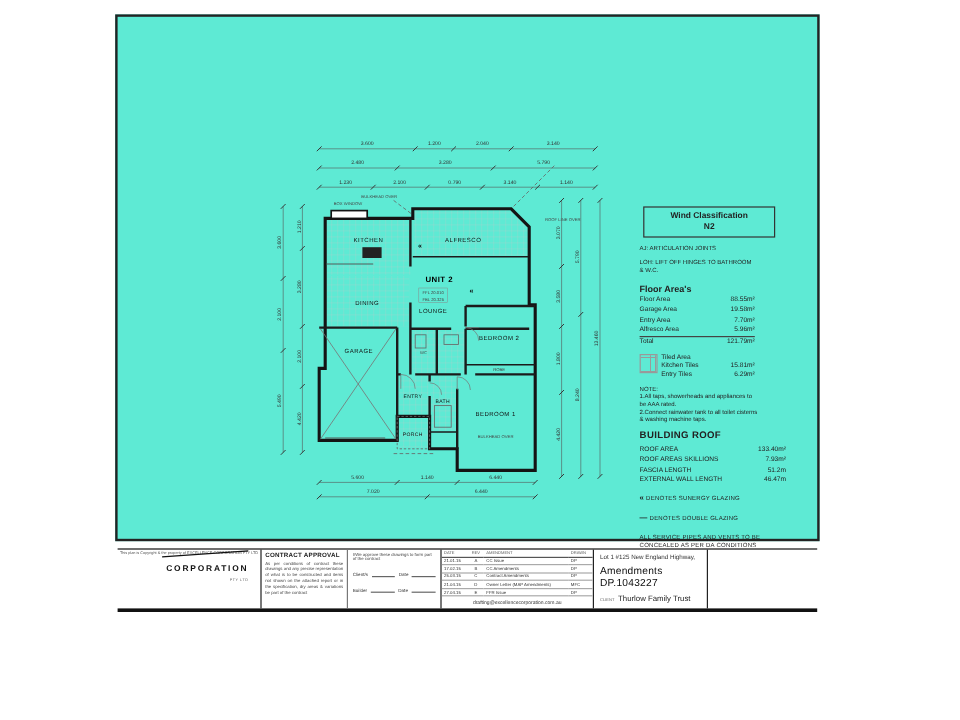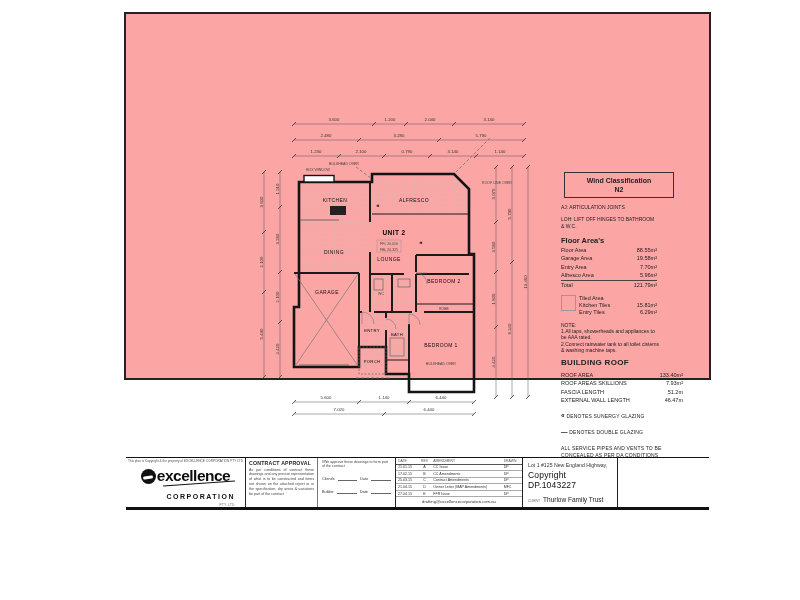--- a/index.html
+++ b/index.html
@@ -1,17 +1,17 @@
 <!DOCTYPE html>
 <html><head>
 <meta charset="utf-8">
 <style>
   * { margin:0; padding:0; box-sizing:border-box; }
   html,body { width:800px; height:600px; background:#fff; font-family:"Liberation Sans", sans-serif; color:#1a1a1a; }
-  .sheet { position:absolute; left:124px; top:12px; width:587px; height:368px; background:#fca5a5; border:2px solid #232323; }
+  .sheet { position:absolute; left:96px; top:12px; width:587px; height:439px; background:#5eead4; border:2px solid #232323; }
 
   
   .plan-svg { position:absolute; left:118px; top:48px; width:305px; height:365px; }
   .dim { font-size:4.3px; fill:#333; }
   .rlabel { font-size:5px; fill:#111; letter-spacing:.4px; }
   .rlabel-sm { font-size:4.2px; fill:#111; letter-spacing:.3px; }
   .tiny { font-size:3.5px; fill:#444; }
   .unit { font-size:6.5px; font-weight:bold; fill:#000; letter-spacing:.4px; }
   .glz { font-size:6px; font-weight:bold; fill:#000; }
 
@@ -301,24 +301,20 @@
     </div>
 
     <div class="services">ALL SERVICE PIPES AND VENTS TO BE CONCEALED AS PER DA CONDITIONS</div>
   </div>
 
 
   <div class="tblock">
 
     <div class="cell c-logo">
       <div class="copyline">This plan is Copyright &amp; the property of EXCELLENCE CORPORATION PTY LTD</div>
-      <div class="logo-wrap">
-        <div class="logo-e"></div>
-        <span class="logo-word">excellence</span>
-      </div>
       <div class="logo-sub">
         <span class="swoosh"></span>
         <span class="corp">CORPORATION</span>
         <span class="pty">PTY LTD</span>
       </div>
     </div>
 
     <div class="cell c-contract">
       <div class="ca-left">
         <div class="ca-head">CONTRACT APPROVAL</div>
@@ -381,21 +377,21 @@
           <td>DP</td>
         </tr>
       </tbody>
         </table>
       <div class="email">drafting@excellencecorporation.com.au</div>
     </div>
 
     <div class="cell c-proj">
       <div class="proj">
         <div class="addr1">Lot 1 #125 New England Highway,</div>
-        <div class="addr2">Copyright DP.1043227</div>
+        <div class="addr2">Amendments DP.1043227</div>
         <div class="clientrow">
           <span class="lbl">CLIENT</span>
           <span class="val">Thurlow Family Trust</span>
         </div>
       </div>
     </div>
 
 
   </div>
 </div>

